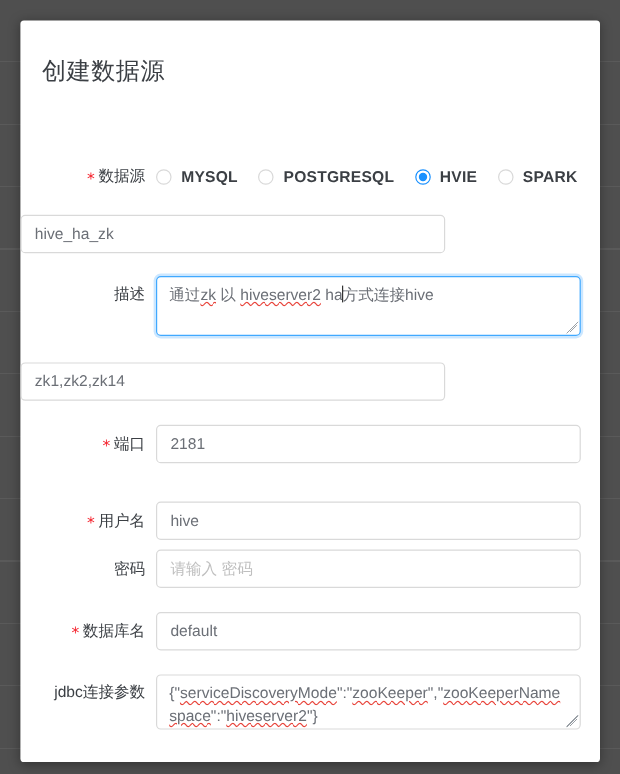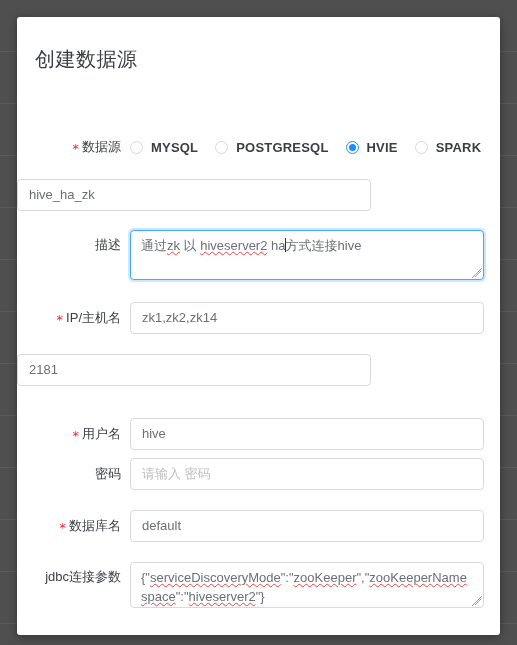--- a/index.html
+++ b/index.html
@@ -278,29 +278,29 @@
       <span>描述</span>
     </div>
     <div class="control">
       <div class="textarea-box focused" style="height:50px" id="description-textarea" title="请输入 描述">
         <span>通过</span><span class="squiggle">zk</span><span> 以 </span><span class="squiggle">hiveserver2</span><span> ha</span><span class="caret"></span><span>方式连接hive</span><span class="resize-grip"></span>
       </div>
     </div>
   </div>
 
   <div class="form-row" style="top:253px">
-    <div class="field-label">
-      <span class="req-star">*</span><span>IP/主机名</span>
-    </div>
     <div class="control">
       <div class="text-input" title="请输入 IP/主机名">zk1,zk2,zk14</div>
     </div>
   </div>
 
   <div class="form-row" style="top:305px">
+    <div class="field-label">
+      <span class="req-star">*</span><span>端口</span>
+    </div>
     <div class="control">
       <div class="text-input" title="请输入 端口">2181</div>
     </div>
   </div>
 
   <div class="form-row" style="top:369px">
     <div class="field-label">
       <span class="req-star">*</span><span>用户名</span>
     </div>
     <div class="control">

